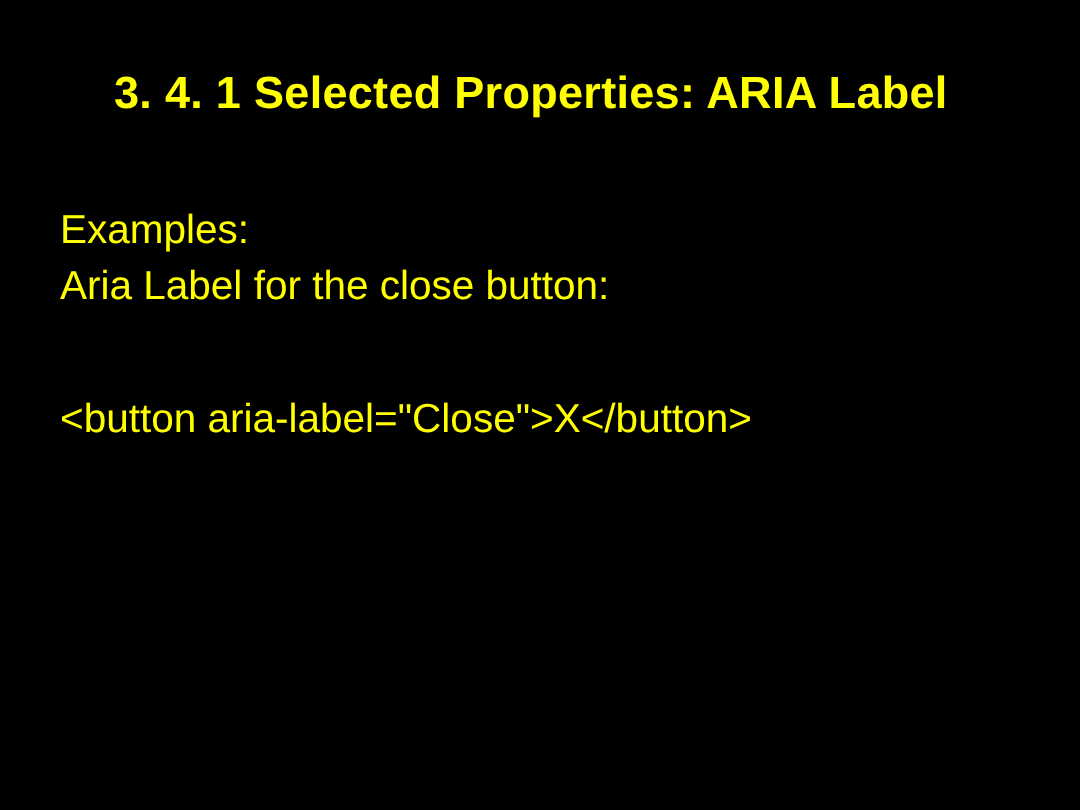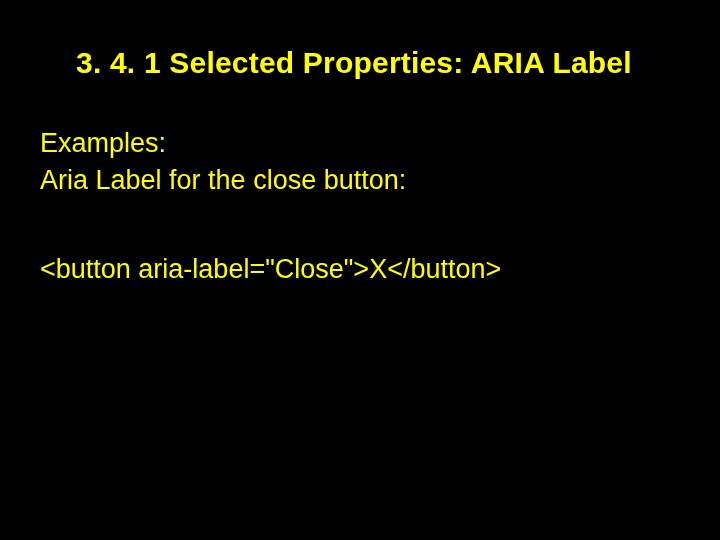--- a/index.html
+++ b/index.html
@@ -22,21 +22,21 @@
     position: absolute;
     top: 46px;
     left: 76px;
     right: 40px;
     font-size: 30px;
     font-weight: bold;
     letter-spacing: 0.2px;
   }
   .body {
     position: absolute;
-    top: 126px;
+    top: 136px;
     left: 40px;
     right: 40px;
     font-size: 27px;
     line-height: 1.3;
   }
   .examples-label {
     margin-bottom: 0px;
   }
   .aria-line {
     margin-top: 2px;

